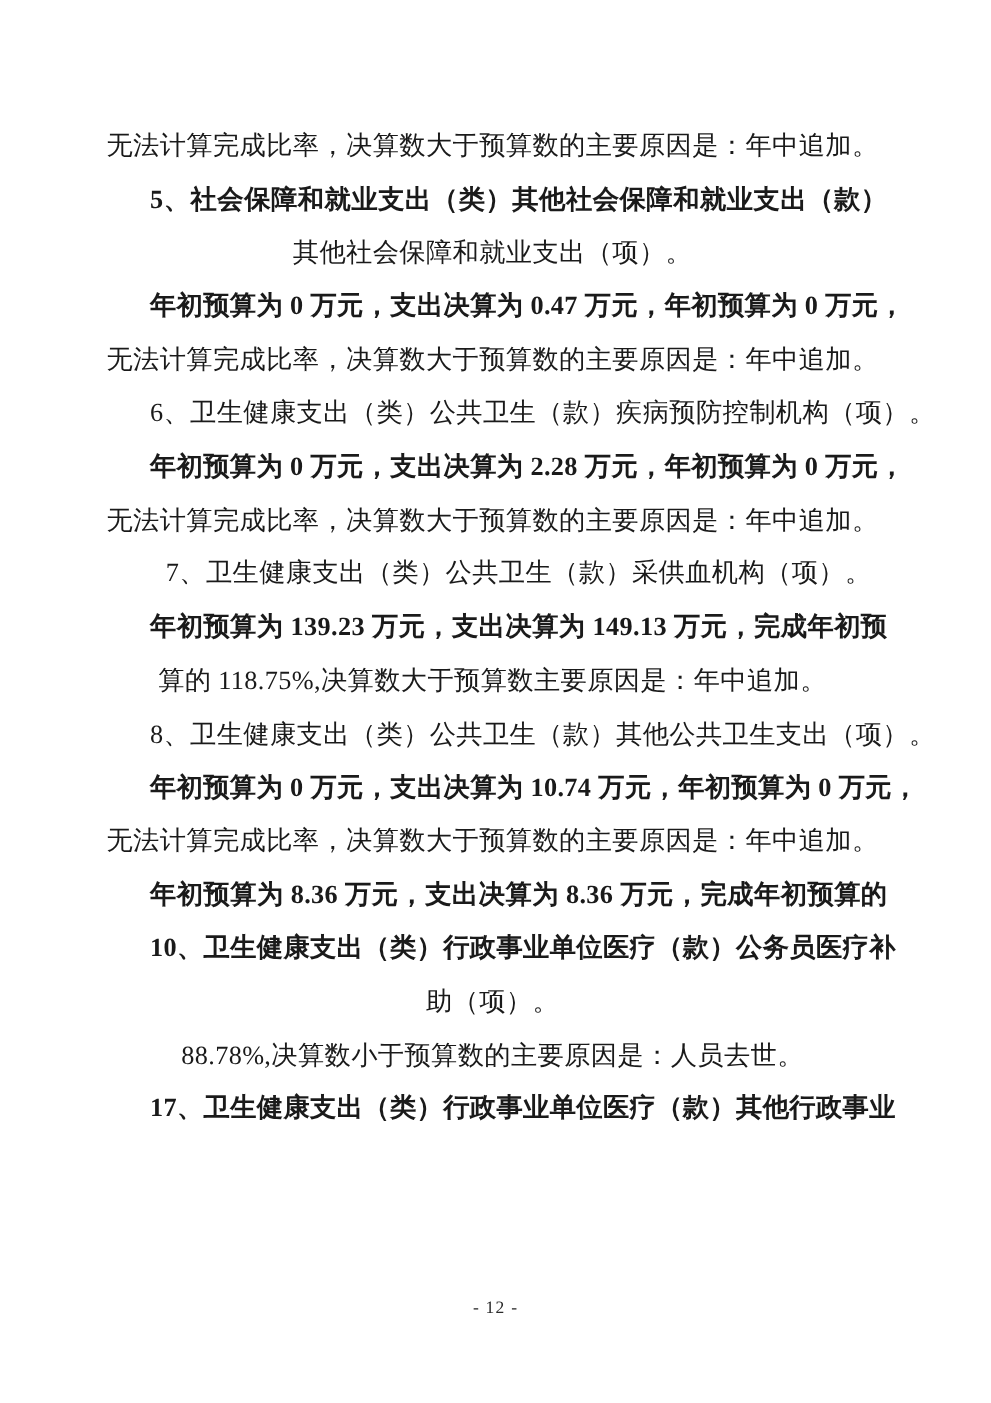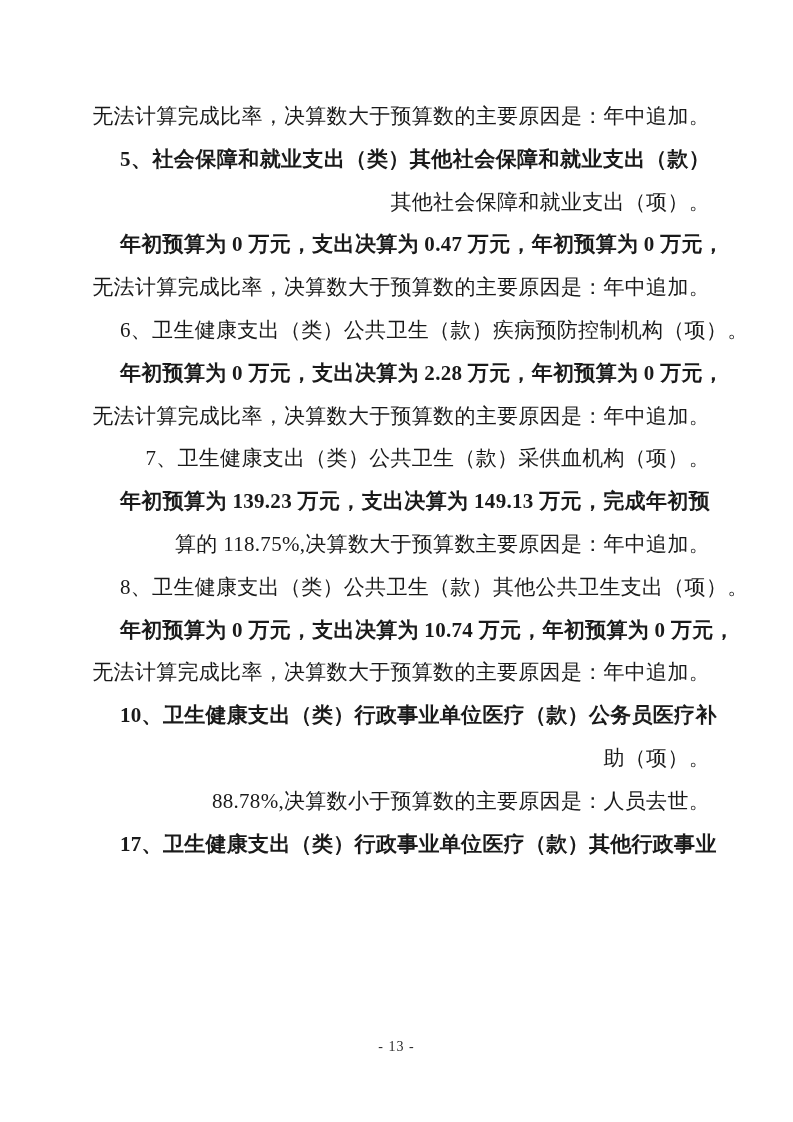--- a/index.html
+++ b/index.html
@@ -17,21 +17,21 @@
     left: 78px;
     top: 95px;
     width: 632px;
   }
   .line {
     height: 42.8px;
     line-height: 42.8px;
     font-size: 21px;
     letter-spacing: 0.3px;
     white-space: nowrap;
-    text-align: right;
+    text-align: center;
   }
   
   .ind { text-indent: 2em; }
   
   .j { text-align: justify; text-align-last: justify; font-weight: bold; }
   .page-footer {
     position: absolute;
     left: 0;
     top: 1036px;
     width: 100%;
@@ -55,22 +55,23 @@
     <div class="line">无法计算完成比率，决算数大于预算数的主要原因是：年中追加。</div>
     <div class="line ind">6、卫生健康支出（类）公共卫生（款）疾病预防控制机构（项）。</div>
     <div class="line ind j">年初预算为 0 万元，支出决算为 2.28 万元，年初预算为 0 万元，</div>
     <div class="line">无法计算完成比率，决算数大于预算数的主要原因是：年中追加。</div>
     <div class="line ind">7、卫生健康支出（类）公共卫生（款）采供血机构（项）。</div>
     <div class="line ind j">年初预算为 139.23 万元，支出决算为 149.13 万元，完成年初预</div>
     <div class="line">算的 118.75%,决算数大于预算数主要原因是：年中追加。</div>
     <div class="line ind">8、卫生健康支出（类）公共卫生（款）其他公共卫生支出（项）。</div>
     <div class="line ind j">年初预算为 0 万元，支出决算为 10.74 万元，年初预算为 0 万元，</div>
     <div class="line">无法计算完成比率，决算数大于预算数的主要原因是：年中追加。</div>
+    <div class="line ind j">年初预算为 8.36 万元，支出决算为 8.36 万元，完成年初预算的</div>
     <div class="line ind j">10、卫生健康支出（类）行政事业单位医疗（款）公务员医疗补</div>
     <div class="line">助（项）。</div>
     <div class="line">88.78%,决算数小于预算数的主要原因是：人员去世。</div>
     <div class="line ind j">17、卫生健康支出（类）行政事业单位医疗（款）其他行政事业</div>
   </main>
 
   <footer class="page-footer">
-    <span>- 13 -</span>
+    <span>- 12 -</span>
   </footer>
 </div>
 
 </body></html>

